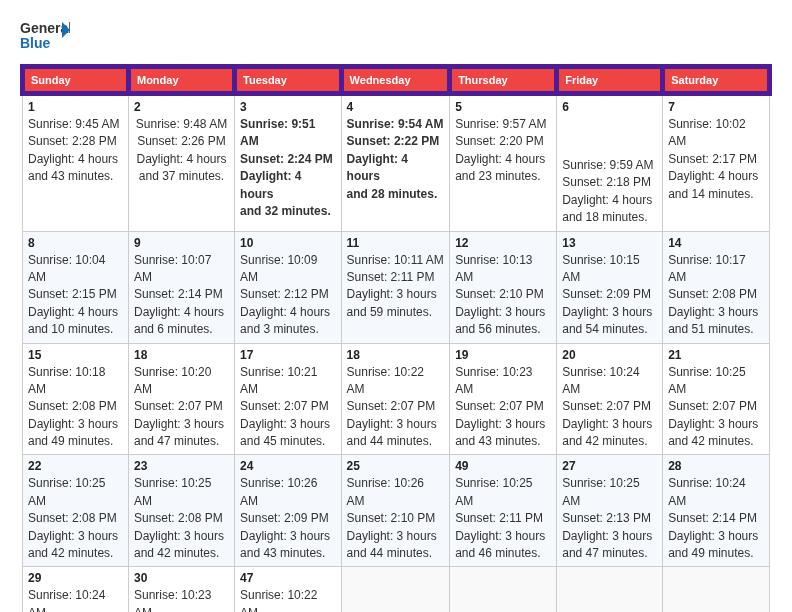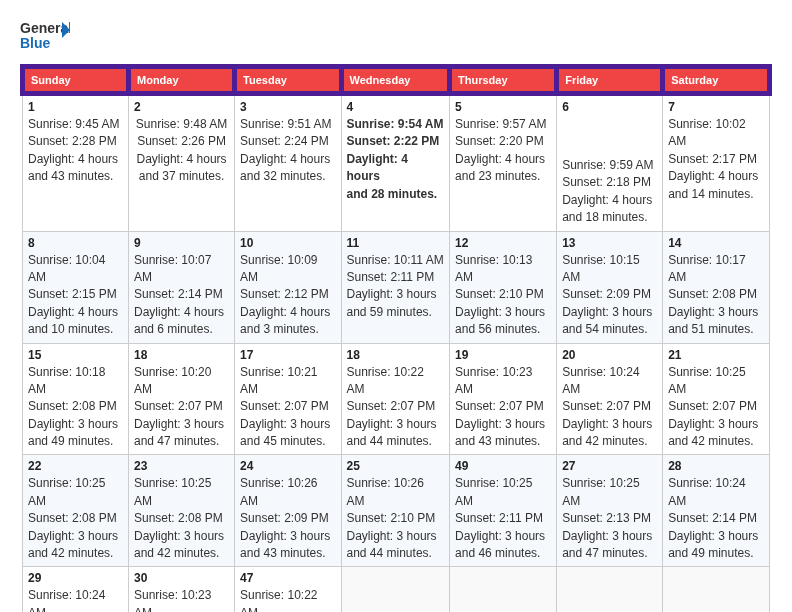--- a/index.html
+++ b/index.html
@@ -131,21 +131,21 @@
           </td>
           <td>
             <span class="day-num">2</span>
             <div class="day-info" style="white-space: pre-line; text-align: center;">Sunrise: 9:48 AM
 Sunset: 2:26 PM
 Daylight: 4 hours
 and 37 minutes.</div>
           </td>
           <td>
             <span class="day-num">3</span>
-            <div class="day-info" style="white-space: pre-line;">Sunrise: 9:51 AM
+            <div class="day-info" style="white-space: pre-line; font-weight: bold;">Sunrise: 9:51 AM
 Sunset: 2:24 PM
 Daylight: 4 hours
 and 32 minutes.</div>
           </td>
           <td>
             <span class="day-num">4</span>
             <div class="day-info" style="white-space: pre-line; font-weight: bold;">Sunrise: 9:54 AM
 Sunset: 2:22 PM
 Daylight: 4 hours
 and 28 minutes.</div>

